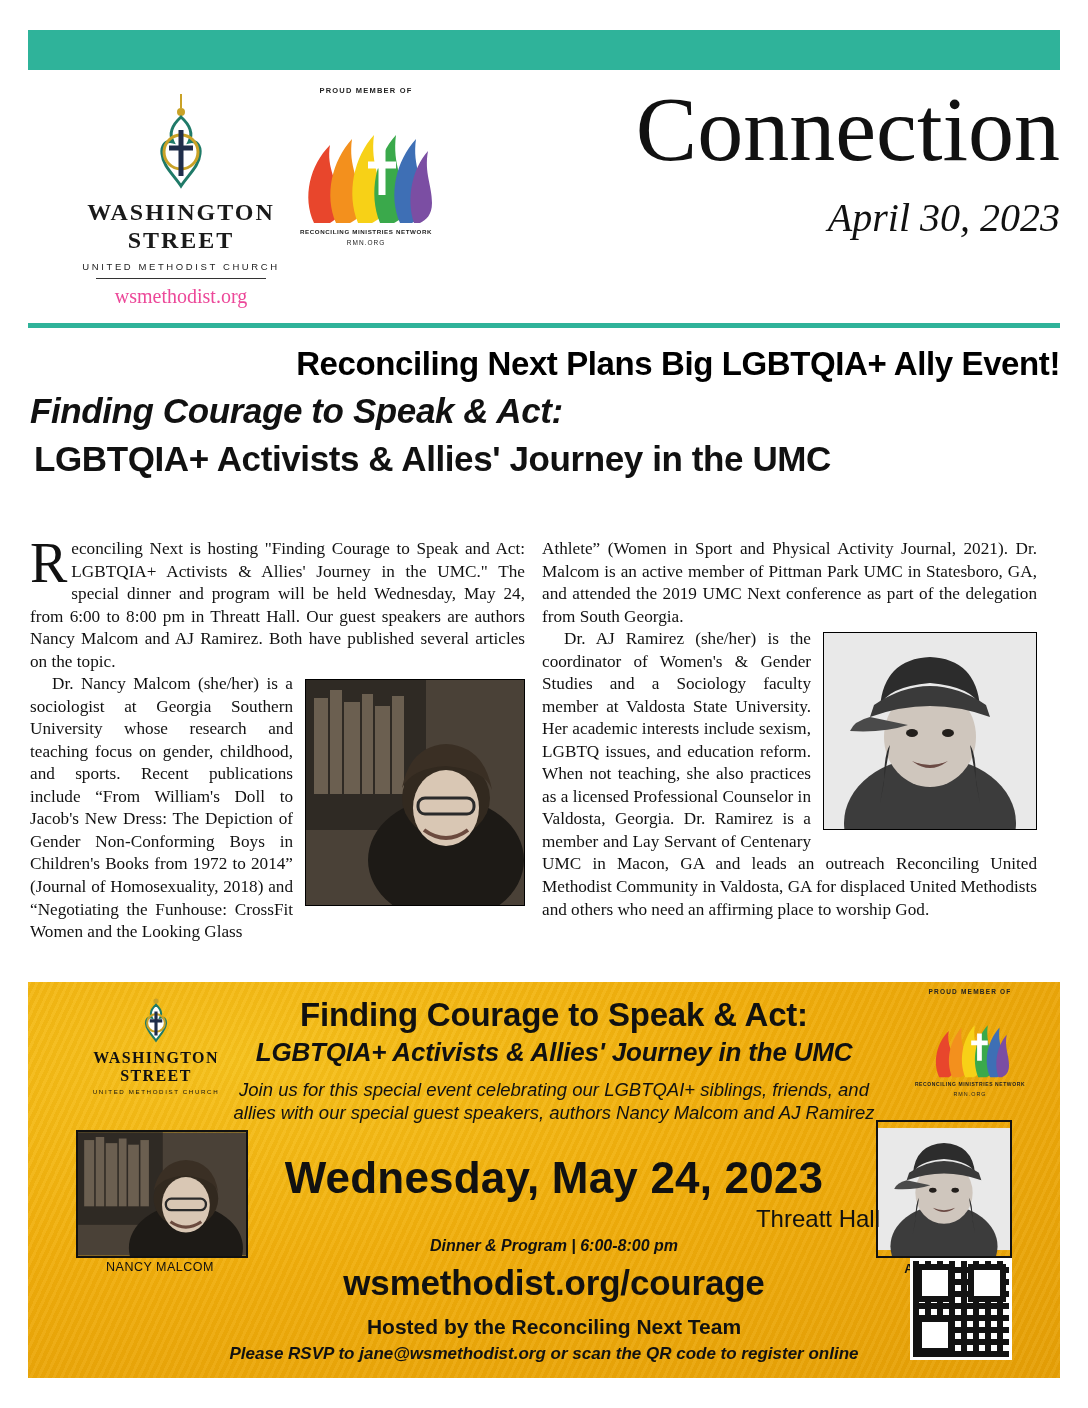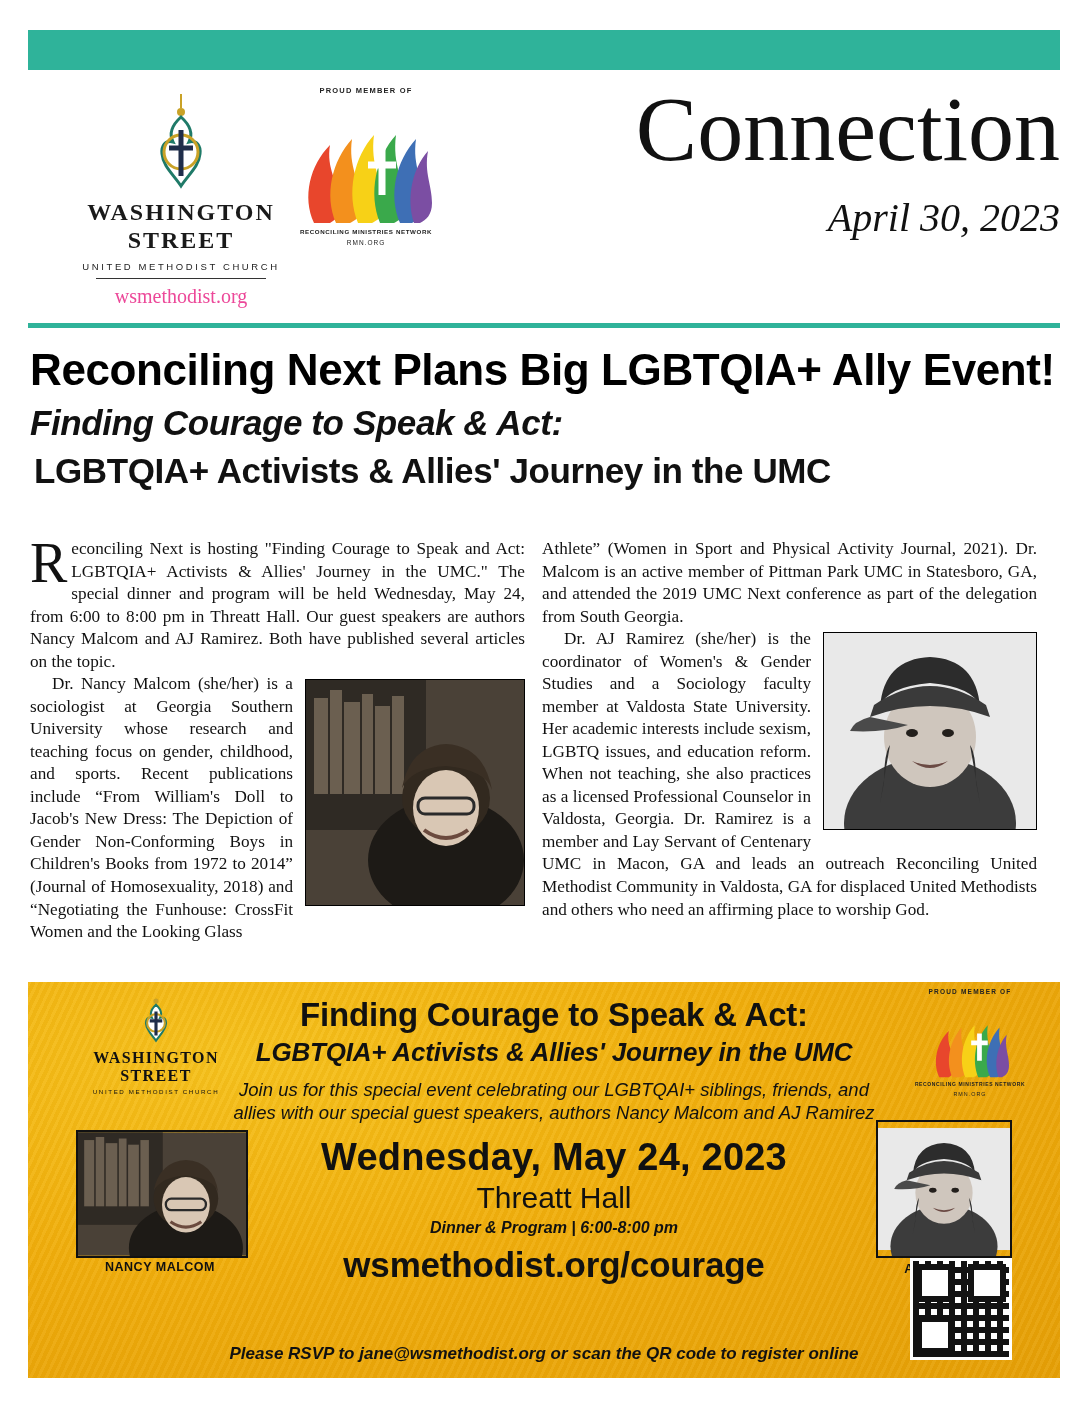--- a/index.html
+++ b/index.html
@@ -154,23 +154,24 @@
   
   .headline-wrap {
     position: absolute;
     left: 30px;
     top: 345px;
     width: 1030px;
   }
   .hl1 {
     font-family: "Liberation Sans", sans-serif;
     font-weight: 700;
-    font-size: 44px;
+    font-size: 33px;
     letter-spacing: -0.4px;
     color: #000;
+    text-align: right;
   }
   .hl2 {
     font-family: "Liberation Sans", sans-serif;
     font-weight: 700;
     font-style: italic;
     font-size: 35px;
     letter-spacing: -0.4px;
     margin-top: 8px;
   }
   .hl3 {
@@ -301,21 +302,21 @@
     overflow: hidden;
   }
   .fl-cap-l {
     position: absolute;
     left: 48px;
     top: 278px;
     width: 168px;
     text-align: center;
     font-family: "Liberation Sans", sans-serif;
     font-size: 12.5px;
-    font-weight: 700;
+    font-weight: 400;
     letter-spacing: .5px;
     color: #111;
     z-index: 3;
   }
   .fl-photo-r {
     position: absolute;
     right: 48px;
     top: 138px;
     width: 132px;
     height: 134px;
@@ -342,22 +343,22 @@
     right: 180px;
     top: 14px;
     text-align: center;
     z-index: 3;
     font-family: "Liberation Sans", sans-serif;
     color: #111;
   }
   .fl-t1 { font-size: 33px; font-weight: 700; letter-spacing: -0.2px; }
   .fl-t2 { font-size: 26px; font-weight: 700; font-style: italic; margin-top: 3px; letter-spacing: -0.2px;}
   .fl-t3 { font-size: 18.5px; font-weight: 400; font-style: italic; margin-top: 10px; line-height: 1.25; }
-  .fl-date { font-size: 38px; font-weight: 700; margin-top: 12px; letter-spacing: .2px;}
-  .fl-hall { font-size: 30px; margin-top: 2px; }
+  .fl-date { font-size: 44px; font-weight: 700; margin-top: 29px; letter-spacing: .2px;}
+  .fl-hall { font-size: 24px; margin-top: 2px; text-align: right; }
   .fl-dp { font-size: 16px; font-weight: 700; font-style: italic; margin-top: 4px; }
   .fl-url { font-size: 35px; font-weight: 700; margin-top: 8px; letter-spacing: -0.2px;}
   .fl-host { font-size: 21px; font-weight: 700; margin-top: 12px; }
   .fl-rsvp {
     position: absolute;
     left: 120px;
     right: 120px;
     bottom: 14px;
     text-align: center;
     font-family: "Liberation Sans", sans-serif;
@@ -596,20 +597,21 @@
     <div class="fl-cap-r">AJ RAMIREZ</div>
 
     <div class="fl-center">
       <div class="fl-t1">Finding Courage to Speak &amp; Act:</div>
       <div class="fl-t2">LGBTQIA+ Activists &amp; Allies' Journey in the UMC</div>
       <div class="fl-t3">Join us for this special event celebrating our LGBTQAI+ siblings, friends, and allies with our special guest speakers, authors Nancy Malcom and AJ Ramirez</div>
       <div class="fl-date">Wednesday, May 24, 2023</div>
       <div class="fl-hall">Threatt Hall</div>
       <div class="fl-dp">Dinner &amp; Program | 6:00-8:00 pm</div>
       <div class="fl-url">wsmethodist.org/courage</div>
+      <div class="fl-host">Hosted by the Reconciling Next Team</div>
     </div>
 
     <div class="fl-rsvp">Please RSVP to jane@wsmethodist.org or scan the QR code to register online</div>
 
     <div class="qr">
       <div class="qr-inner">
         <div class="qr-bl"></div>
       </div>
     </div>
   </div>

